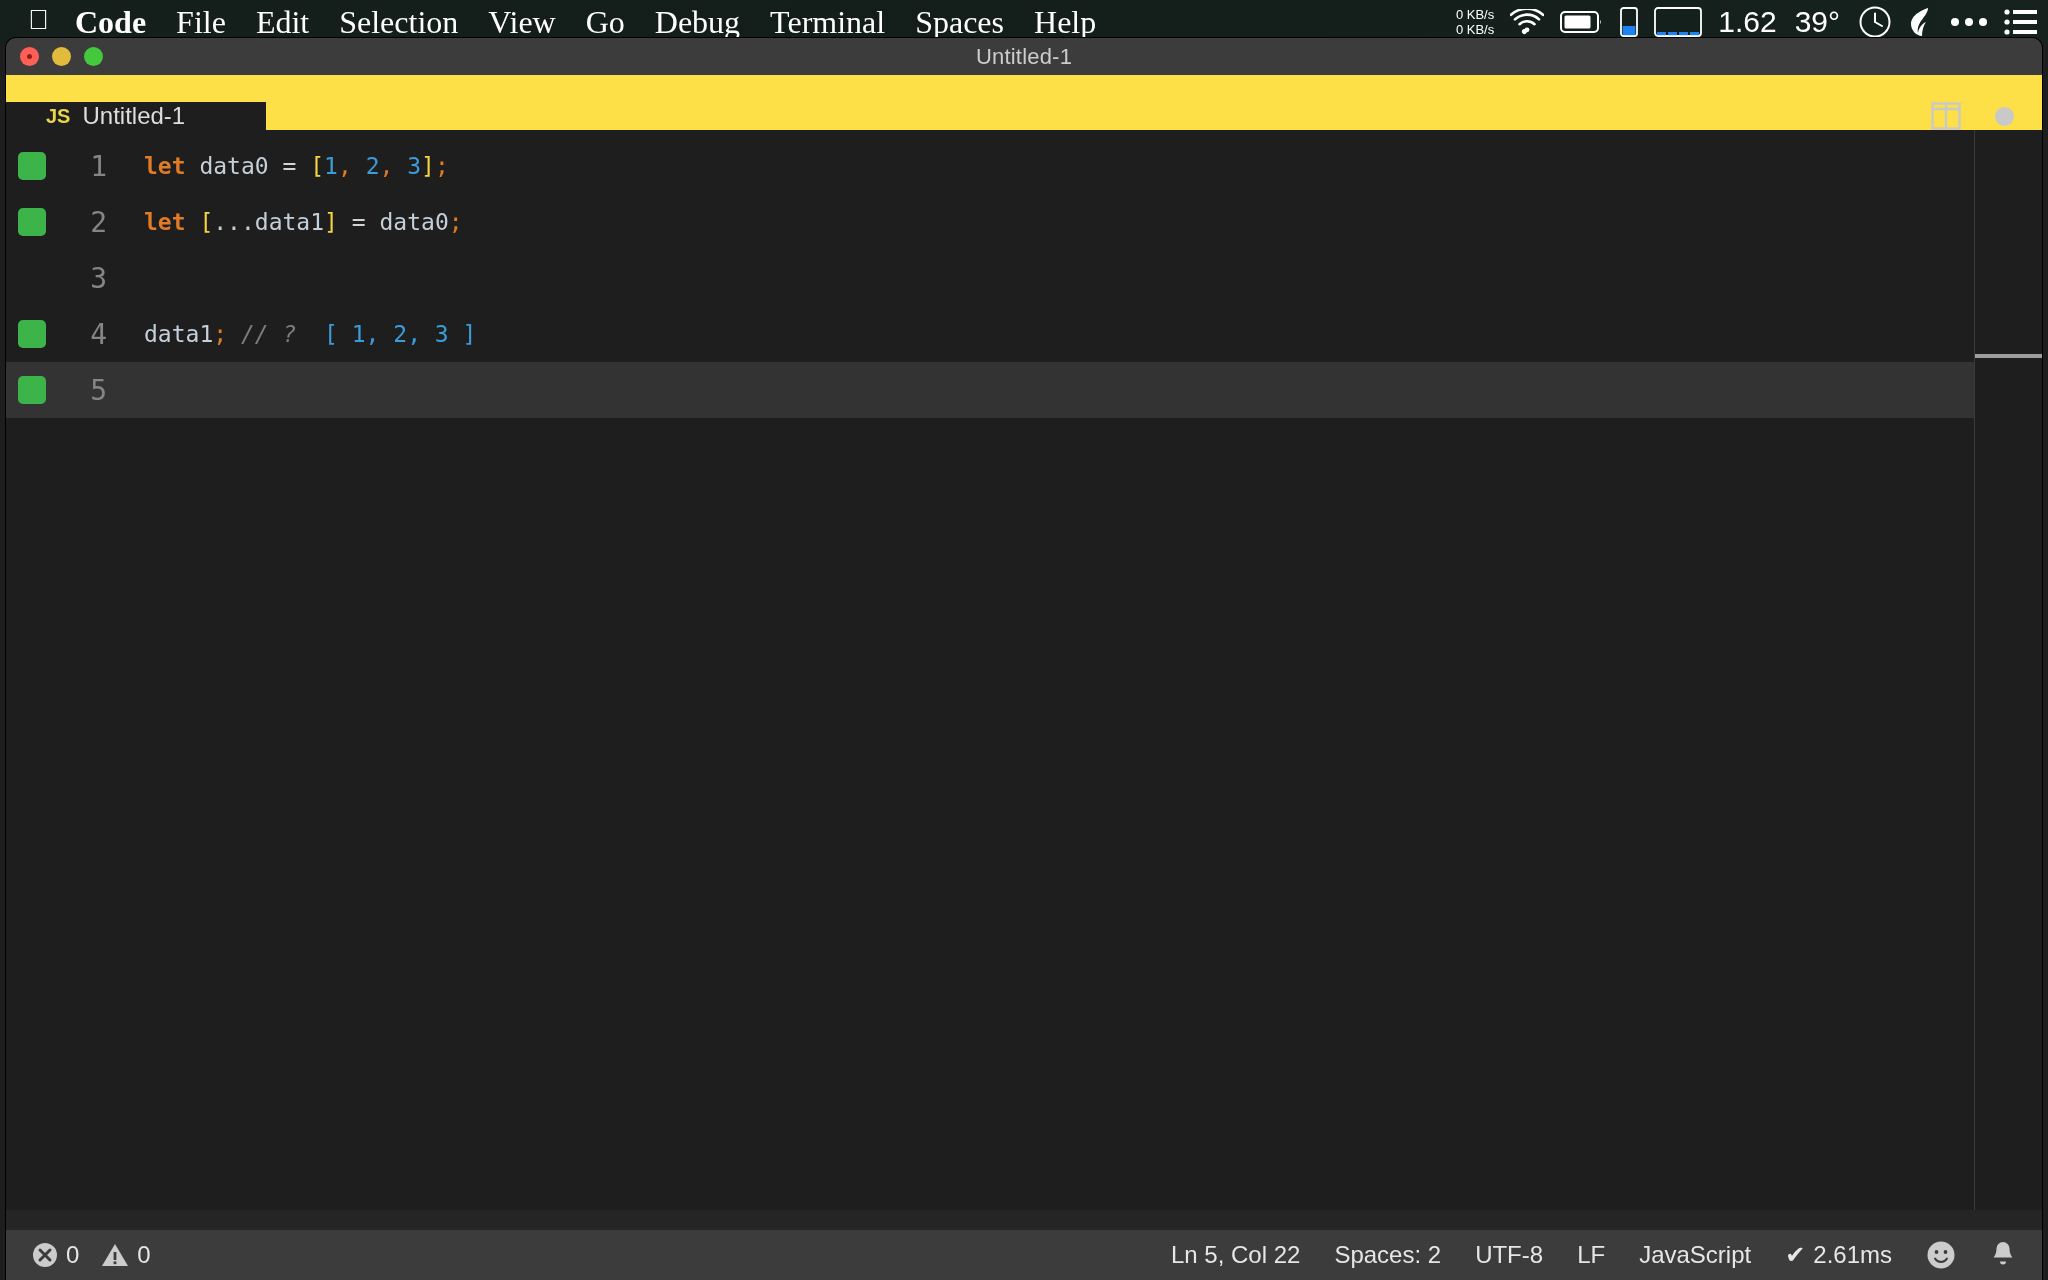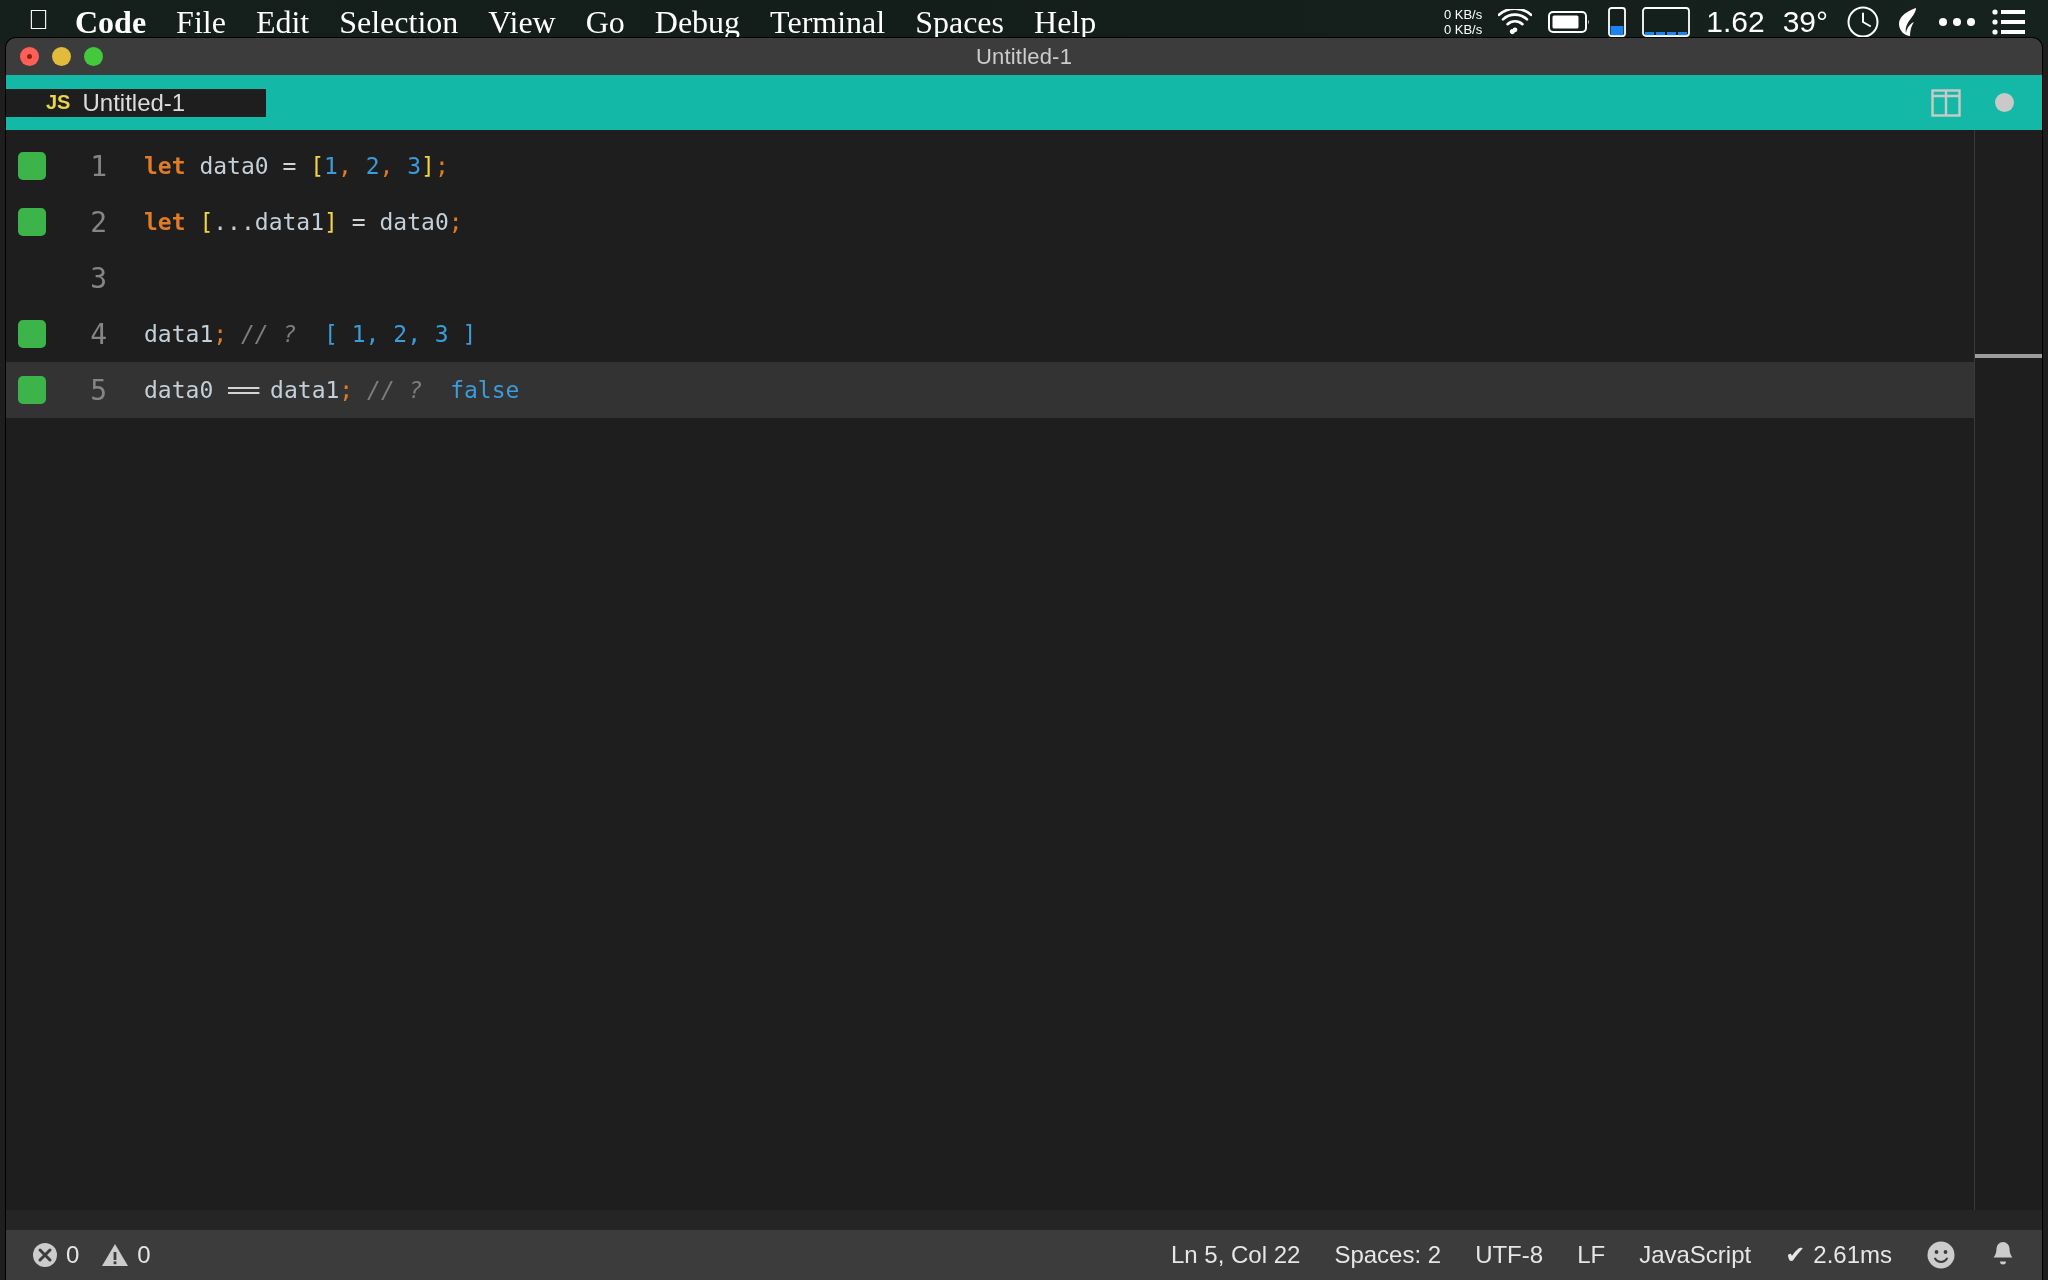--- a/index.html
+++ b/index.html
@@ -8,21 +8,21 @@
 
   
   #menubar{
     position:absolute; top:0; left:0; width:2048px; height:44px;
     background:linear-gradient(90deg,#15201c 0%,#131d1a 40%,#16221e 100%);
     display:flex; align-items:center; color:#fff;
   }
   #menubar .apple{ margin-left:28px; margin-right:26px; font-size:28px; line-height:1; position:relative; top:-2px;}
   #menubar .mi{ font-size:32px; margin-right:30px; white-space:nowrap; color:#ffffff;font-family:Liberation Serif, serif; }
   #menubar .mi.bold{ font-weight:bold; }
-  #menubar .right{ margin-left:auto; display:flex; align-items:center; height:44px; padding-right:22px; }
+  #menubar .right{ margin-left:auto; display:flex; align-items:center; height:44px; padding-right:10px; }
   .net{ font-size:13px; line-height:15px; text-align:left; margin-right:16px; white-space:nowrap;}
   .mb-icon{ margin-right:16px; display:flex; align-items:center; justify-content:center;}
   .mb-text{ font-size:30px; margin-right:18px; white-space:nowrap;}
 
   
   #window{
     position:absolute; left:6px; top:38px; width:2036px; height:1242px;
     background:#252526; border-radius:10px 10px 0 0; overflow:hidden;
     box-shadow:0 0 0 1px #000;
   }
@@ -30,21 +30,21 @@
     position:relative; height:37px; background:#3c3c3c;
     display:flex; align-items:center; justify-content:center;
   }
   #titlebar .title{ color:#cccccc; font-size:22px; letter-spacing:.2px;}
   .lights{ position:absolute; left:14px; top:0; height:37px; display:flex; align-items:center; gap:13px; }
   .light{ width:19px; height:19px; border-radius:50%; }
   .l-red{ background:#ff5f57;} .l-yellow{ background:#e0bb3c;} .l-green{ background:#44c93c;}
   .l-red::after{content:"";display:block;width:5px;height:5px;border-radius:50%;background:#8f1e14;margin:7px auto;}
 
   
-  #tabrow{ height:55px; background:#14b8a6; display:flex; align-items:center; position:relative;}
+  #tabrow{ height:55px; background:#fde047; display:flex; align-items:flex-end; position:relative;}
   .tab{
     display:flex; align-items:center; gap:12px; padding:0 22px 0 40px;
     background:#1e1e1e; min-width:260px; color:#ffffff; cursor:default;
   }
   .tab .js{ color:#e8d44d; font-weight:bold; font-size:20px; font-family:"Liberation Sans",sans-serif;}
   .tab .tname{ font-size:24px; color:#dddddd; }
   #tabactions{ margin-left:auto; display:flex; align-items:center; gap:34px; padding-right:28px;}
   .dirty-dot{ width:19px; height:19px; border-radius:50%; background:#c9c9c9;}
 
   
@@ -227,21 +227,20 @@
           <div class="code"></div>
         </div>
         <div class="row">
           <div class="cov"></div>
           <div class="lnum">4</div>
           <div class="code"><span class="id">data1</span><span class="punc">;</span><span class="op"> </span><span class="cmt">// ?</span><span class="op">  </span><span class="res">[ 1, 2, 3 ]</span></div>
         </div>
         <div class="row current">
           <div class="cov"></div>
           <div class="lnum">5</div>
-          <div class="code"><span class="id">data0</span><span class="op"> </span><span class="op eq3">===</span><span class="op"> </span><span class="id">data1</span><span class="punc">;</span><span class="op"> </span><span class="cmt">// ?</span><span class="op">  </span><span class="res">false</span></div>
         </div>
       </div>
     <div id="minimap">
       <div id="mm-marker"></div>
     </div>
   </div>
 
   <div id="statusbar">
     <div class="sb-left">
       <div class="sb-item">

